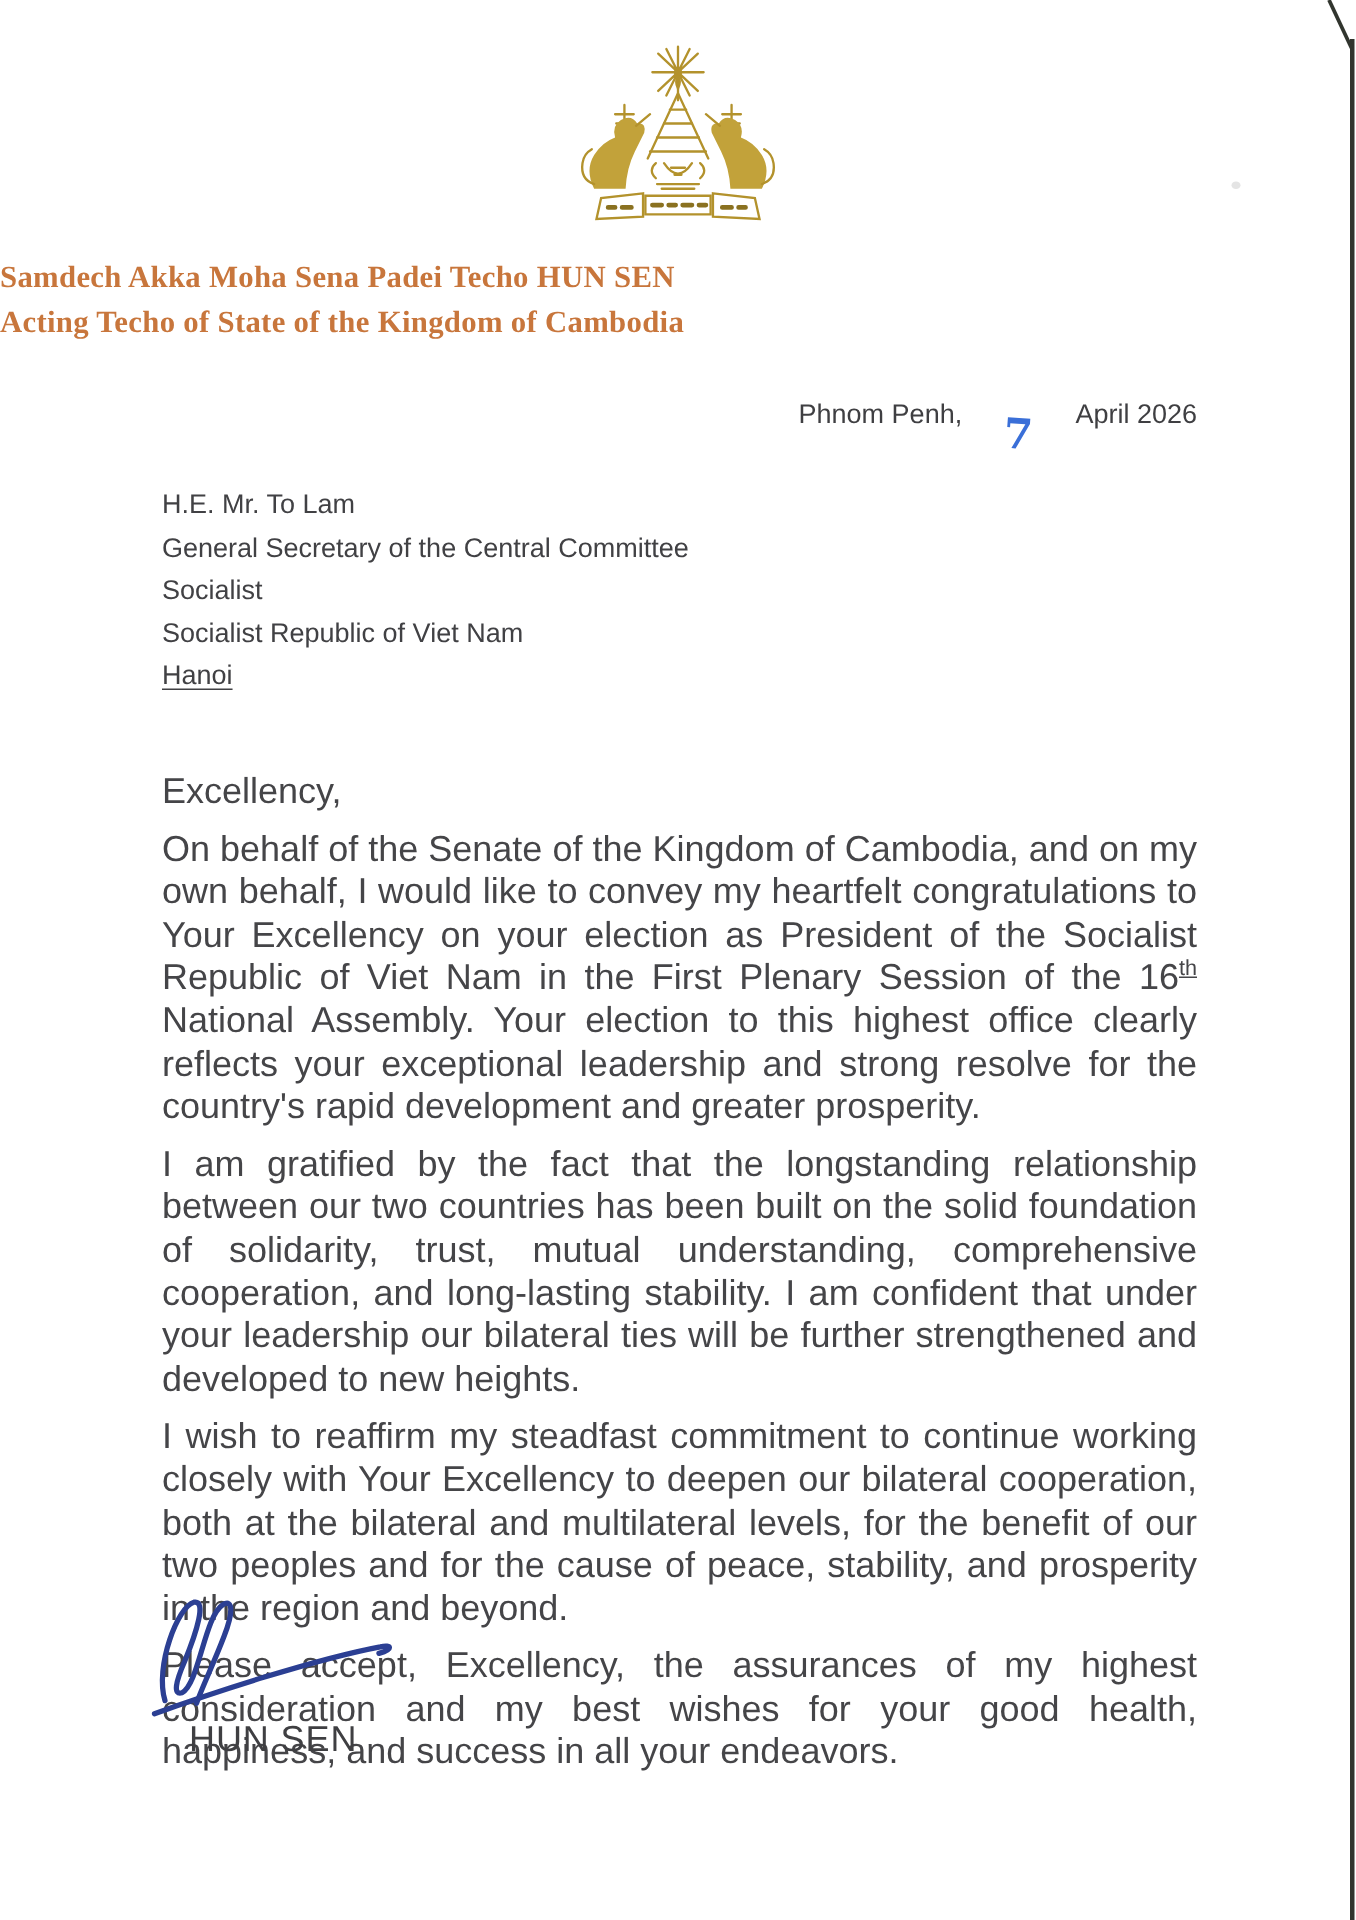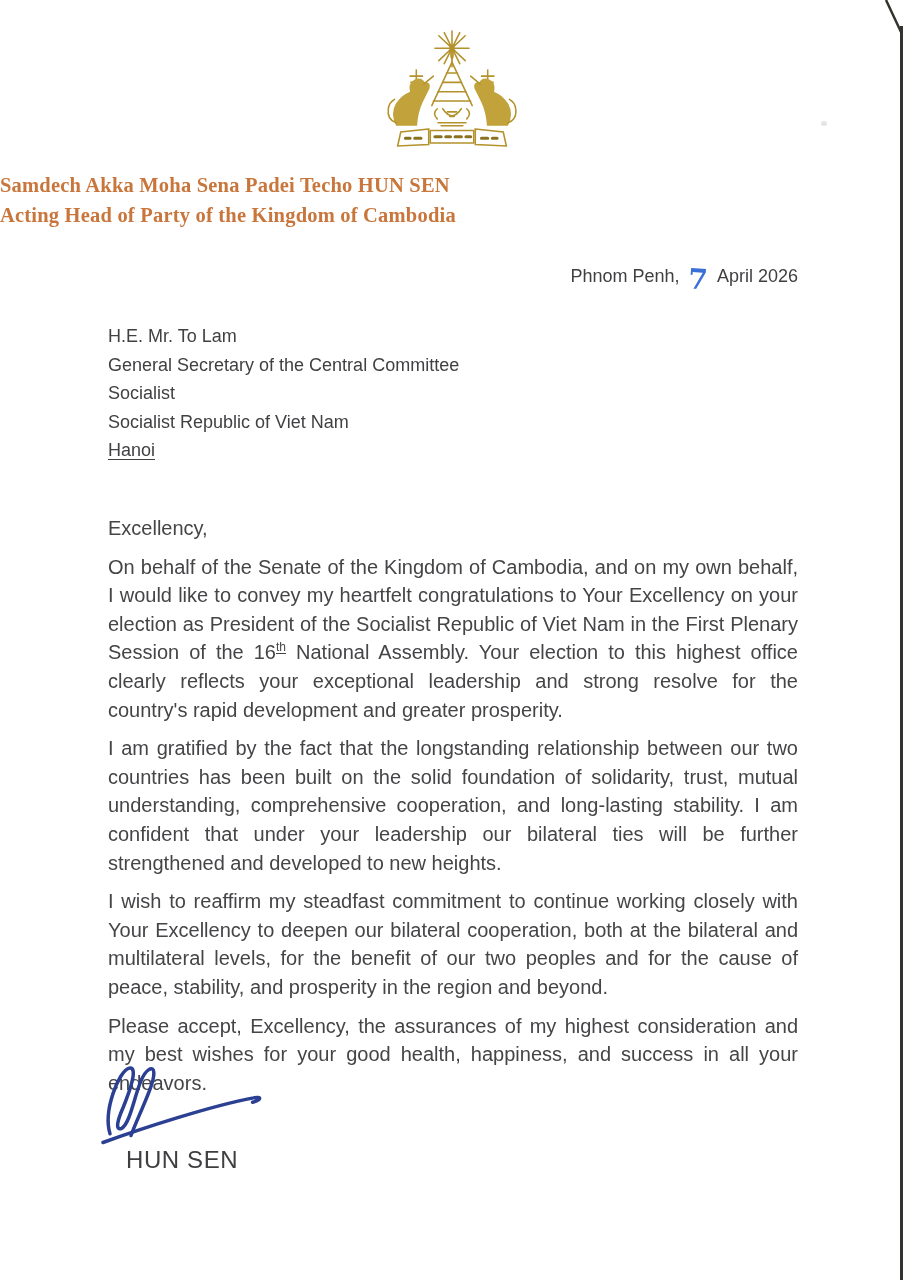--- a/index.html
+++ b/index.html
@@ -13,35 +13,35 @@
   .emblem { position:absolute; left:50%; top:28px; transform:translateX(-50%); }
   .letterhead {
     position:absolute; top:170px; left:0; width:100%; text-align:left;
     font-family:"Liberation Serif", serif; font-weight:bold;
     font-size:20.5px; line-height:30px; color:#c8763c; letter-spacing:0.2px;
   }
 
   
   .dateline {
     position:absolute; top:266px; left:108px; right:106px;
-    display:flex; justify-content:flex-end; align-items:center; gap:9px;
+    display:flex; justify-content:flex-end; align-items:flex-end; gap:28px;
     font-size:18px; color:#3f3f42;
   }
   .hand-day {
     display:inline-block; position:relative; top:3px;
     font-family:"DejaVu Serif", serif; font-weight:bold; font-size:28px;
     color:#3a6fd8; transform:rotate(4deg); line-height:0;
   }
 
   
   .recipient { position:absolute; top:322px; left:108px; font-size:18px; line-height:28.5px; color:#414144; }
   .recipient .city { text-decoration:underline; text-underline-offset:3px; }
 
   
-  .letter-body { position:absolute; top:514px; left:108px; width:690px; font-size:20px; line-height:28.6px; color:#454548; }
+  .letter-body { position:absolute; top:514px; left:108px; width:690px; font-size:24px; line-height:28.6px; color:#454548; }
   .salutation { margin:0 0 15px 0; }
   .letter-body p { margin:0 0 10px 0; text-align:justify; }
   .b { font-weight:normal; }
   .sup { vertical-align:super; font-size:0.6em; line-height:0;text-decoration:underline; }
 
   
   .signature { position:absolute; left:96px; top:1060px; }
   .signer-name { position:absolute; left:112px; top:1146px; font-size:24px; letter-spacing:0.6px; color:#3f3f42;margin-left:14px; }
 
   
@@ -100,21 +100,21 @@
         <path d="M62 132 L118 132 L118 148 L62 148 Z"></path>
         <path d="M60 130 L24 134 L20 152 L60 150 Z"></path>
         <path d="M120 130 L156 134 L160 152 L120 150 Z"></path>
         <path d="M30 142 h6 M42 142 h8 M68 140 h8 M82 140 h6 M94 140 h8 M108 140 h6 M128 142 h8 M142 142 h6" stroke-width="4" stroke="#8a7120"></path>
       </g>
     </g>
   </svg>
 
   <div class="letterhead">
     <div>Samdech Akka Moha Sena Padei Techo HUN SEN</div>
-    <div>Acting Head of Party of the Kingdom of Cambodia</div>
+    <div>Acting Techo of State of the Kingdom of Cambodia</div>
   </div>
 
   <div class="dateline">
     <span>Phnom Penh,</span>
     <span class="hand-day">7</span>
     <span>April 2026</span>
   </div>
 
   <div class="recipient">
     <div>H.E. Mr. To Lam</div>

